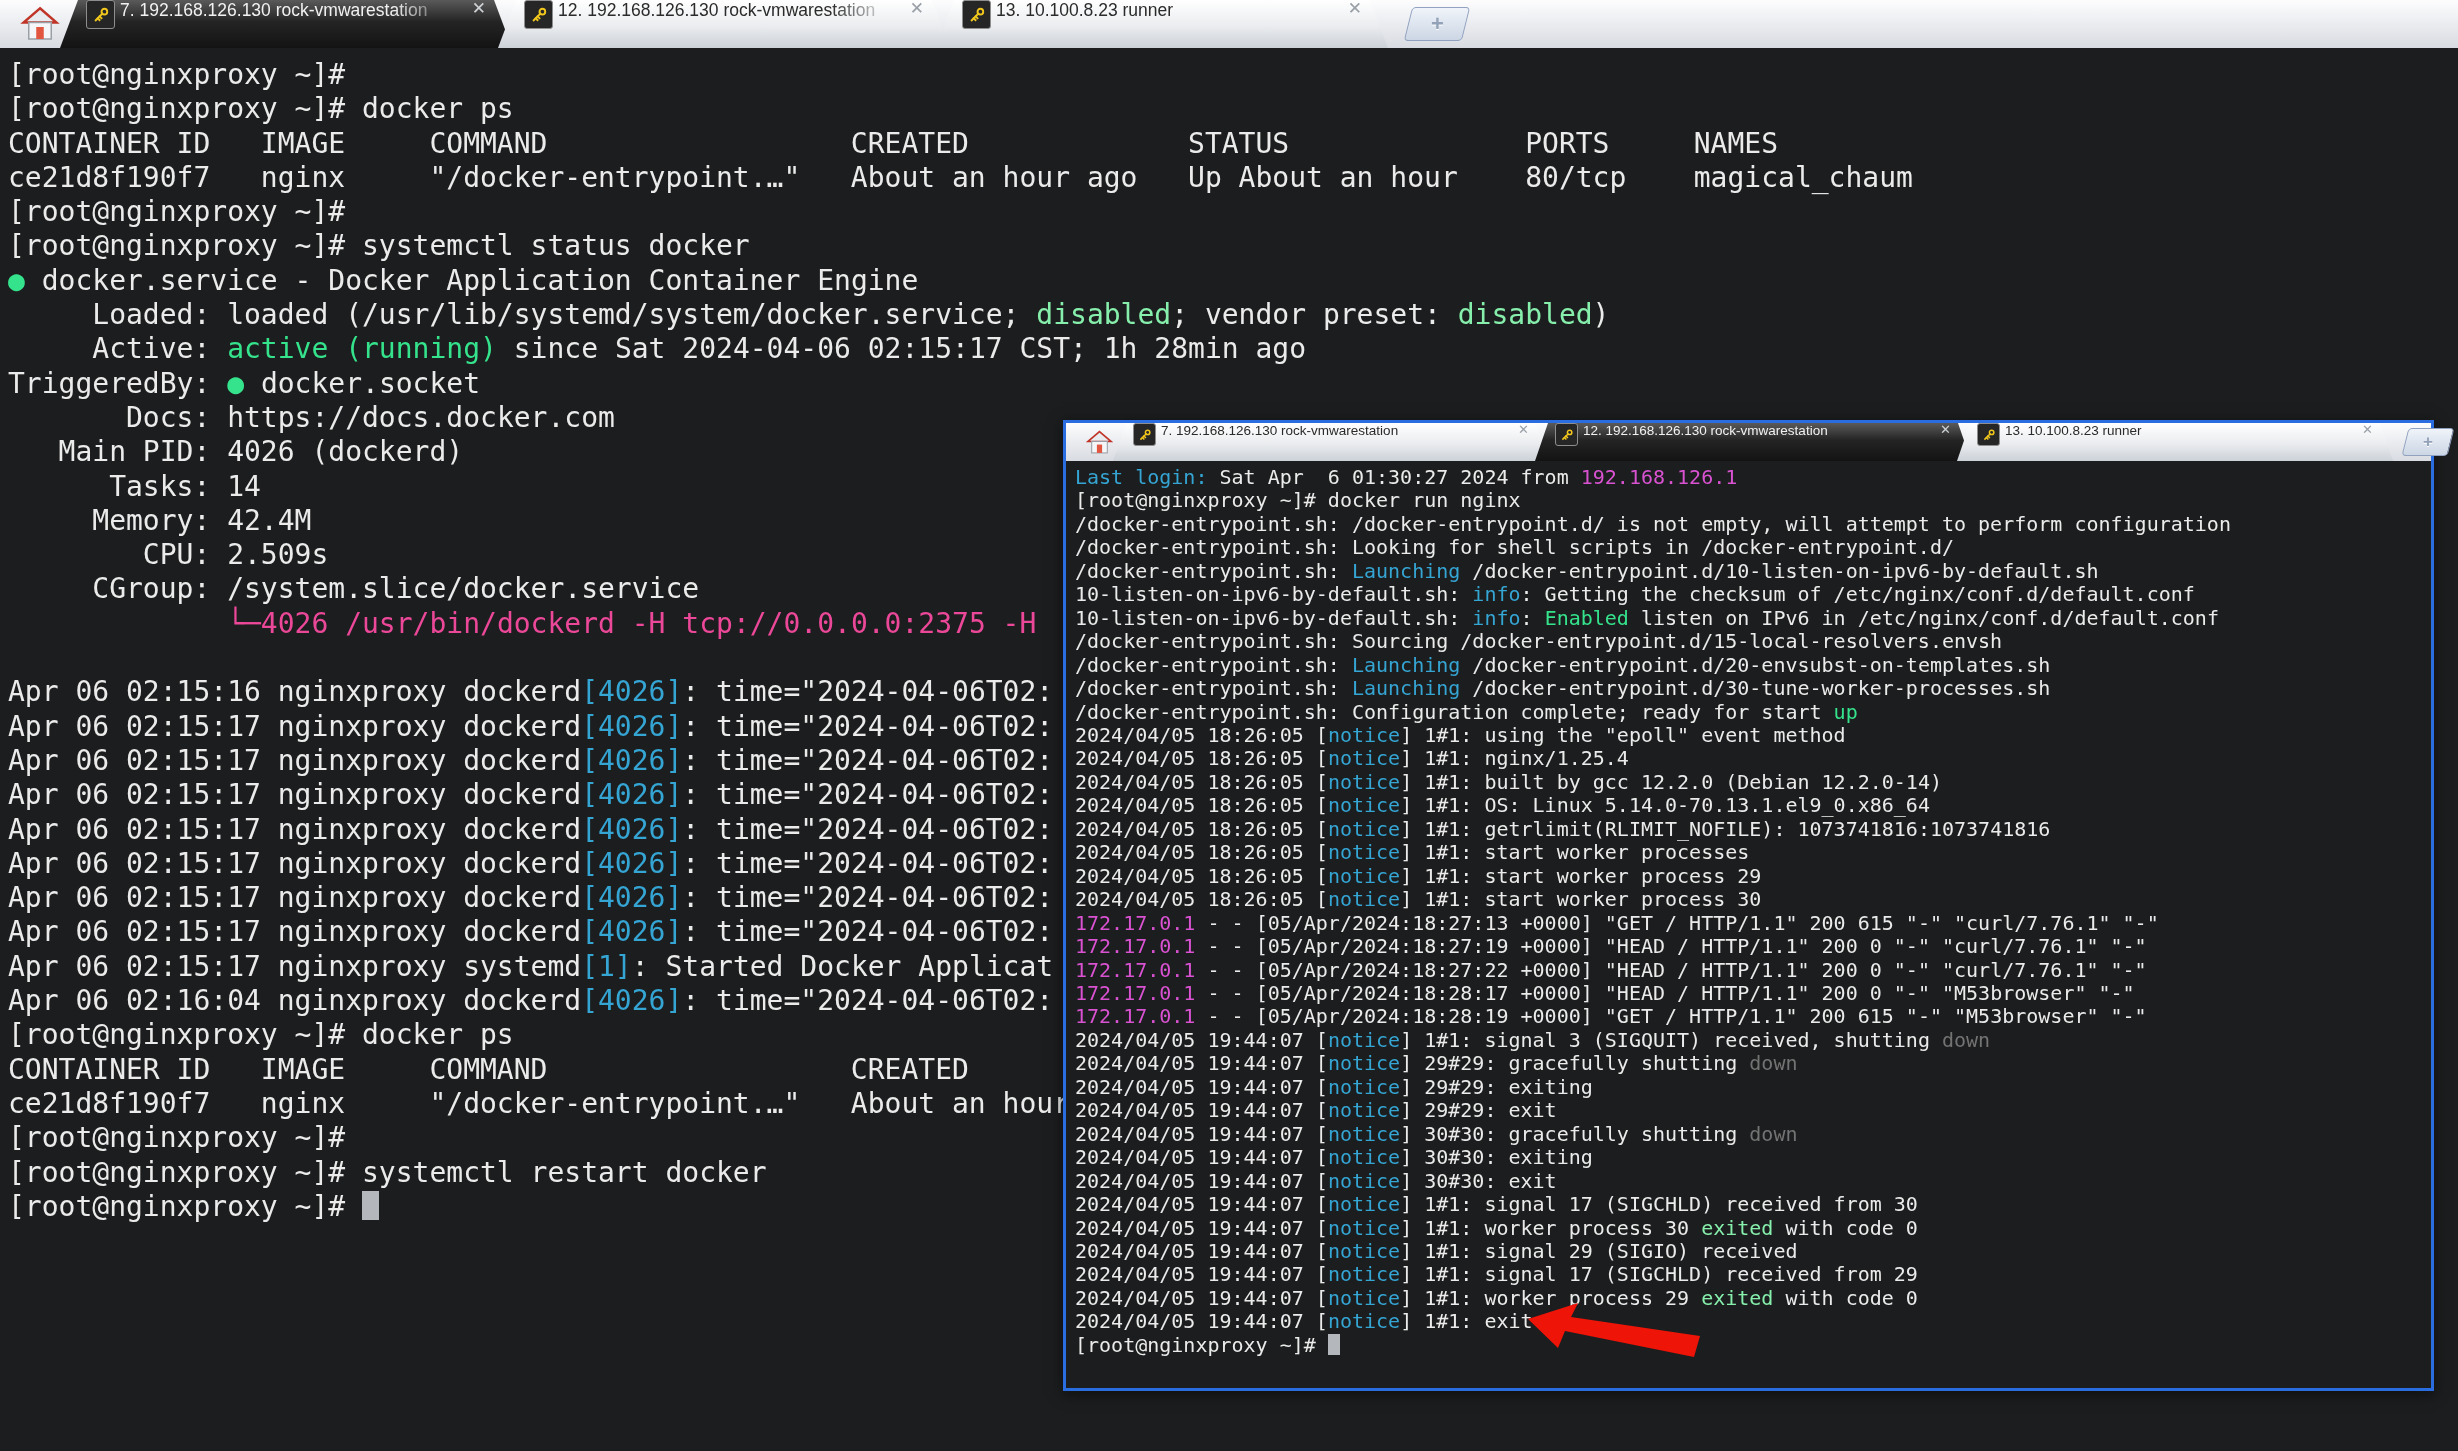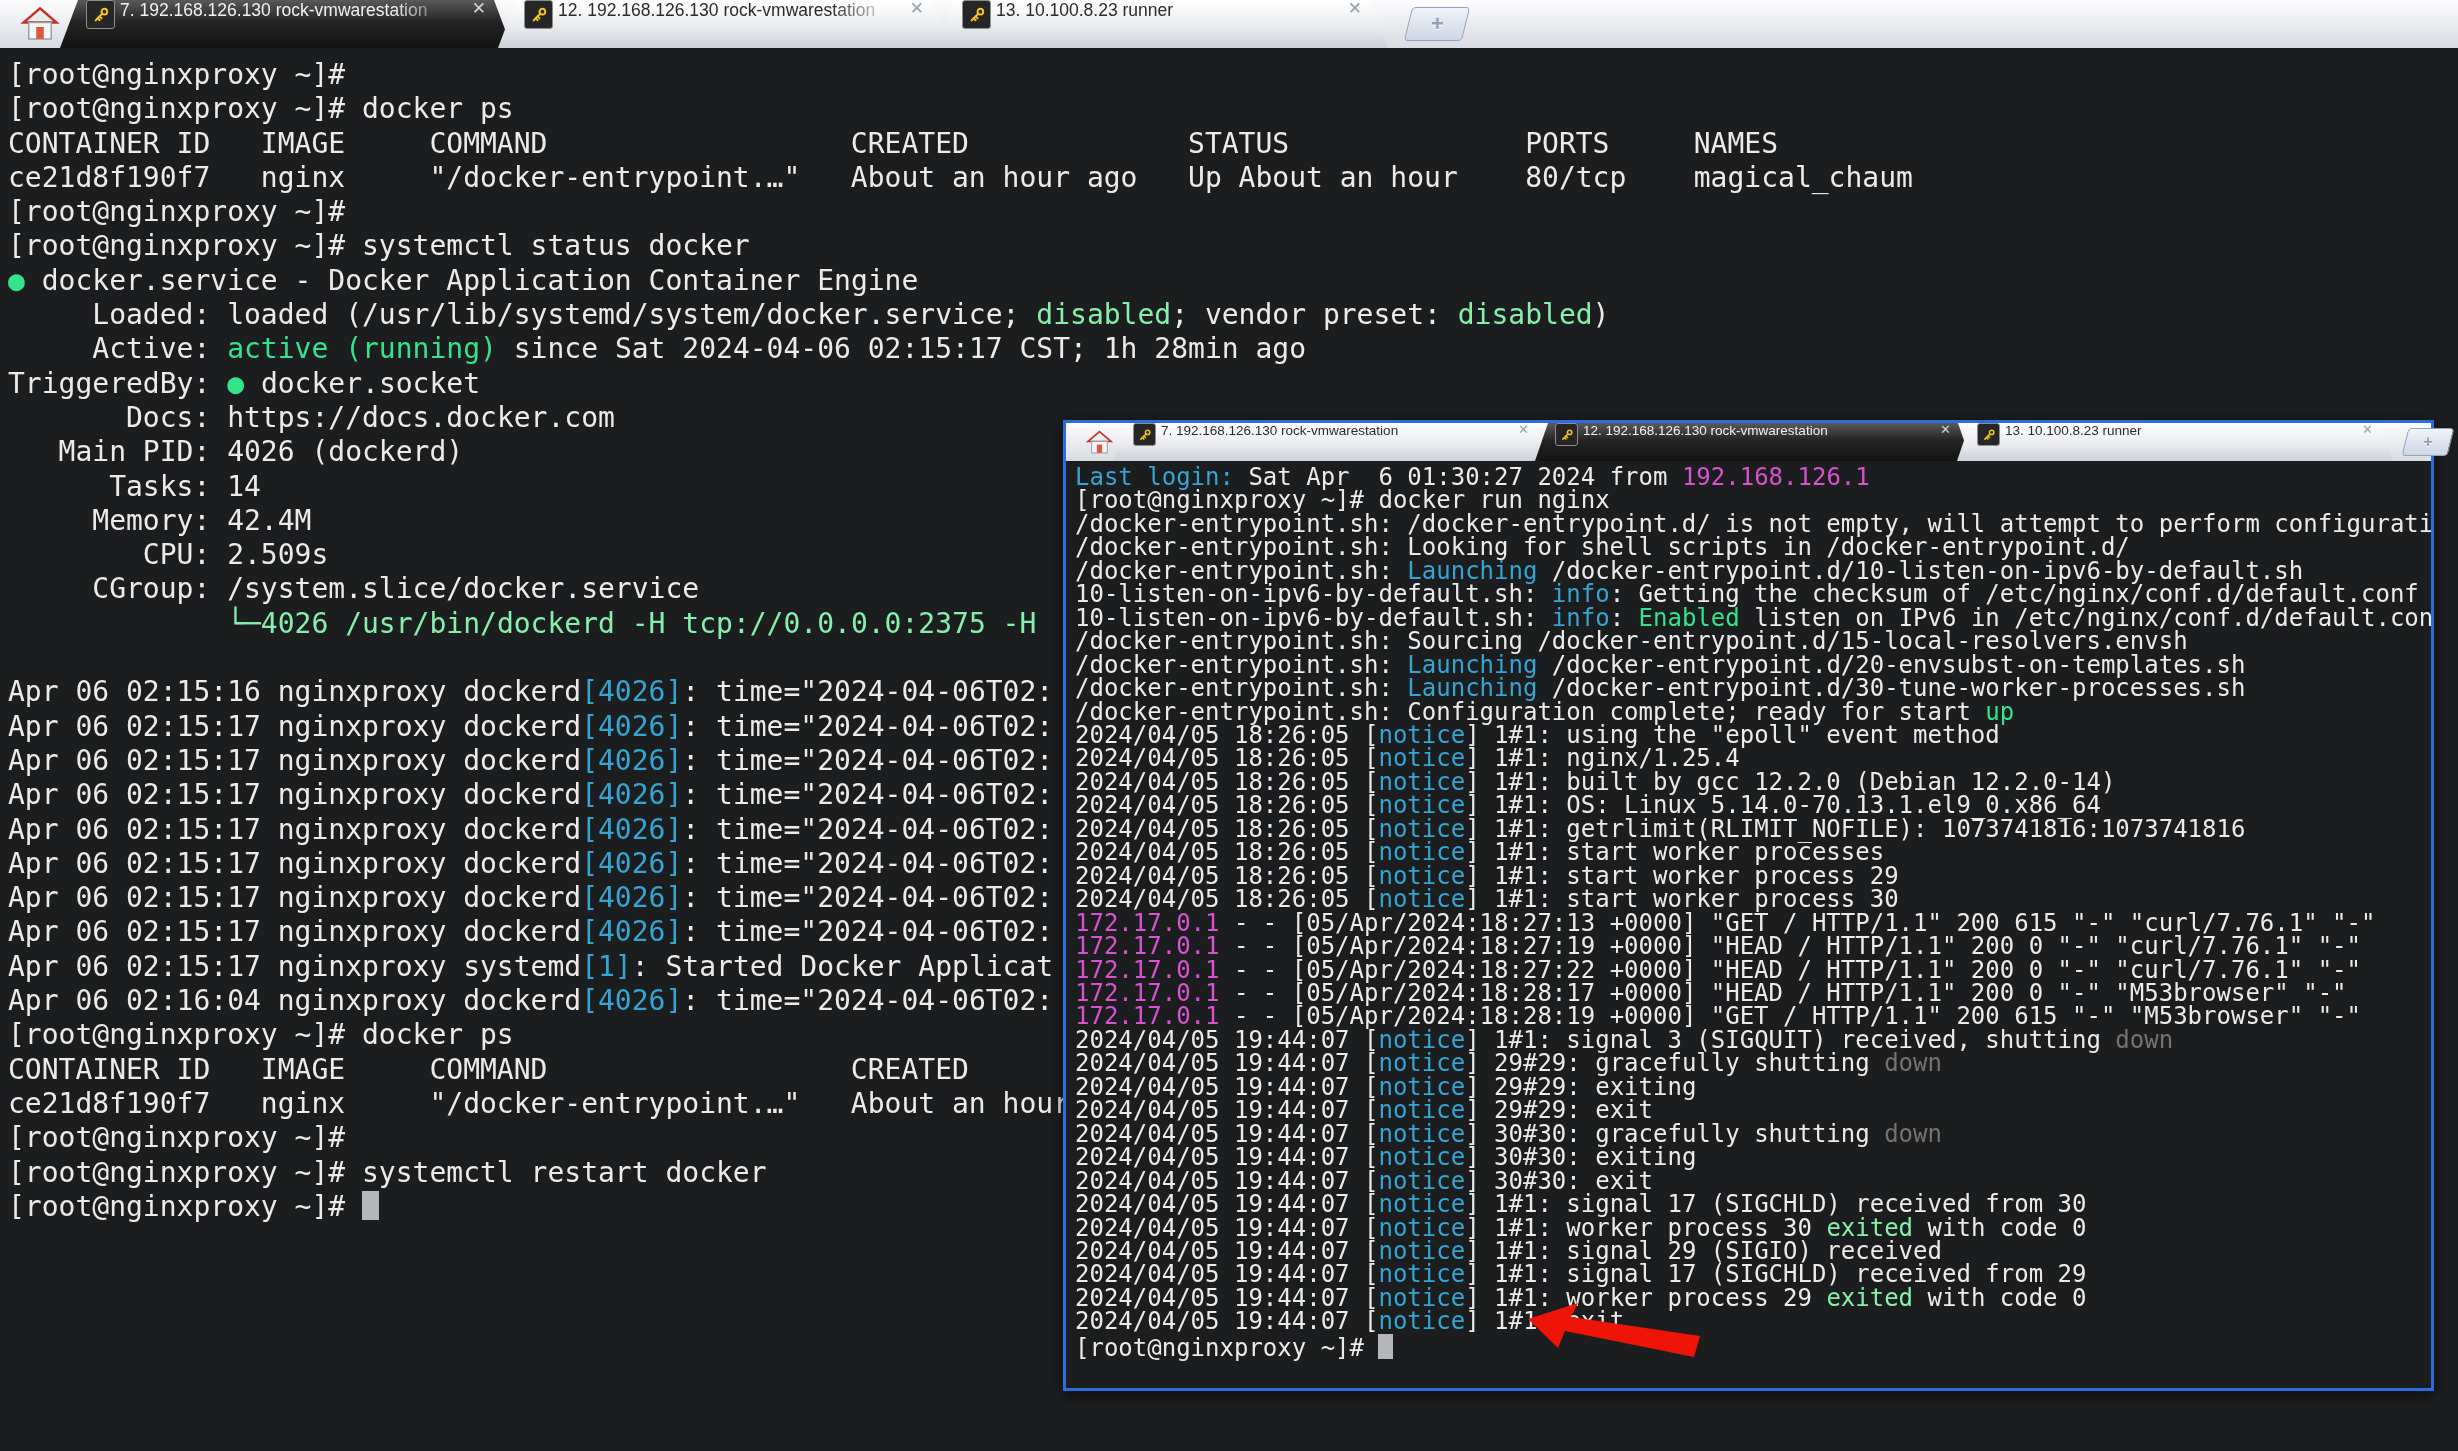--- a/index.html
+++ b/index.html
@@ -33,28 +33,28 @@
            border:1px solid #90a2c0;border-radius:4px;transform:skewX(-14deg);
            display:flex;align-items:center;justify-content:center;flex:none;cursor:pointer}
   .main-bar .plusbtn{width:56px;height:32px}
   .ov-bar .plusbtn{width:44px;height:26px;margin-left:12px}
   .plusbtn span{transform:skewX(14deg);font-size:22px;font-weight:bold;color:#93a2b8;text-shadow:0 1px 0 #fff}
   .ov-bar .plusbtn span{font-size:17px}
 
   
   .term{font-family:"DejaVu Sans Mono","Liberation Mono",monospace;white-space:pre;color:#ebebeb;background:#1c1d1e}
   #main-term{position:absolute;left:0;top:48px;width:2458px;bottom:0;padding:10px 0 0 8px;font-size:28px;line-height:34.3px;box-sizing:border-box}
-  #ov-term{position:absolute;left:0;top:38px;right:0;bottom:0;padding:5px 0 0 9px;font-size:24px;line-height:23.45px;box-sizing:border-box;overflow:hidden}
+  #ov-term{position:absolute;left:0;top:38px;right:0;bottom:0;padding:5px 0 0 9px;font-size:20px;line-height:23.45px;box-sizing:border-box;overflow:hidden}
   .c-w{color:#ebebeb}
   .c-g{color:#35e38c}
   .c-y{color:#86efac}
   .c-c{color:#35a5d4}
   .c-m{color:#d952d2}
   .c-r{color:#737373}
-  .c-d{color:#86efac}
+  .c-d{color:#ec4899}
   .c-u{color:#ebebeb;}
   .cursor{display:inline-block;width:0.62em;height:1.06em;background:#b4b8bc;vertical-align:-0.16em}
 
   
   #overlay{position:absolute;left:1063px;top:420px;width:1371px;height:971px;
            border:3px solid #2a6de0;background:#1c1d1e;box-sizing:border-box;
            box-shadow:0 3px 14px rgba(0,0,0,.55)}
   #annotation-arrow{position:absolute;left:462px;top:880px;pointer-events:none}
 </style>
 </head>

